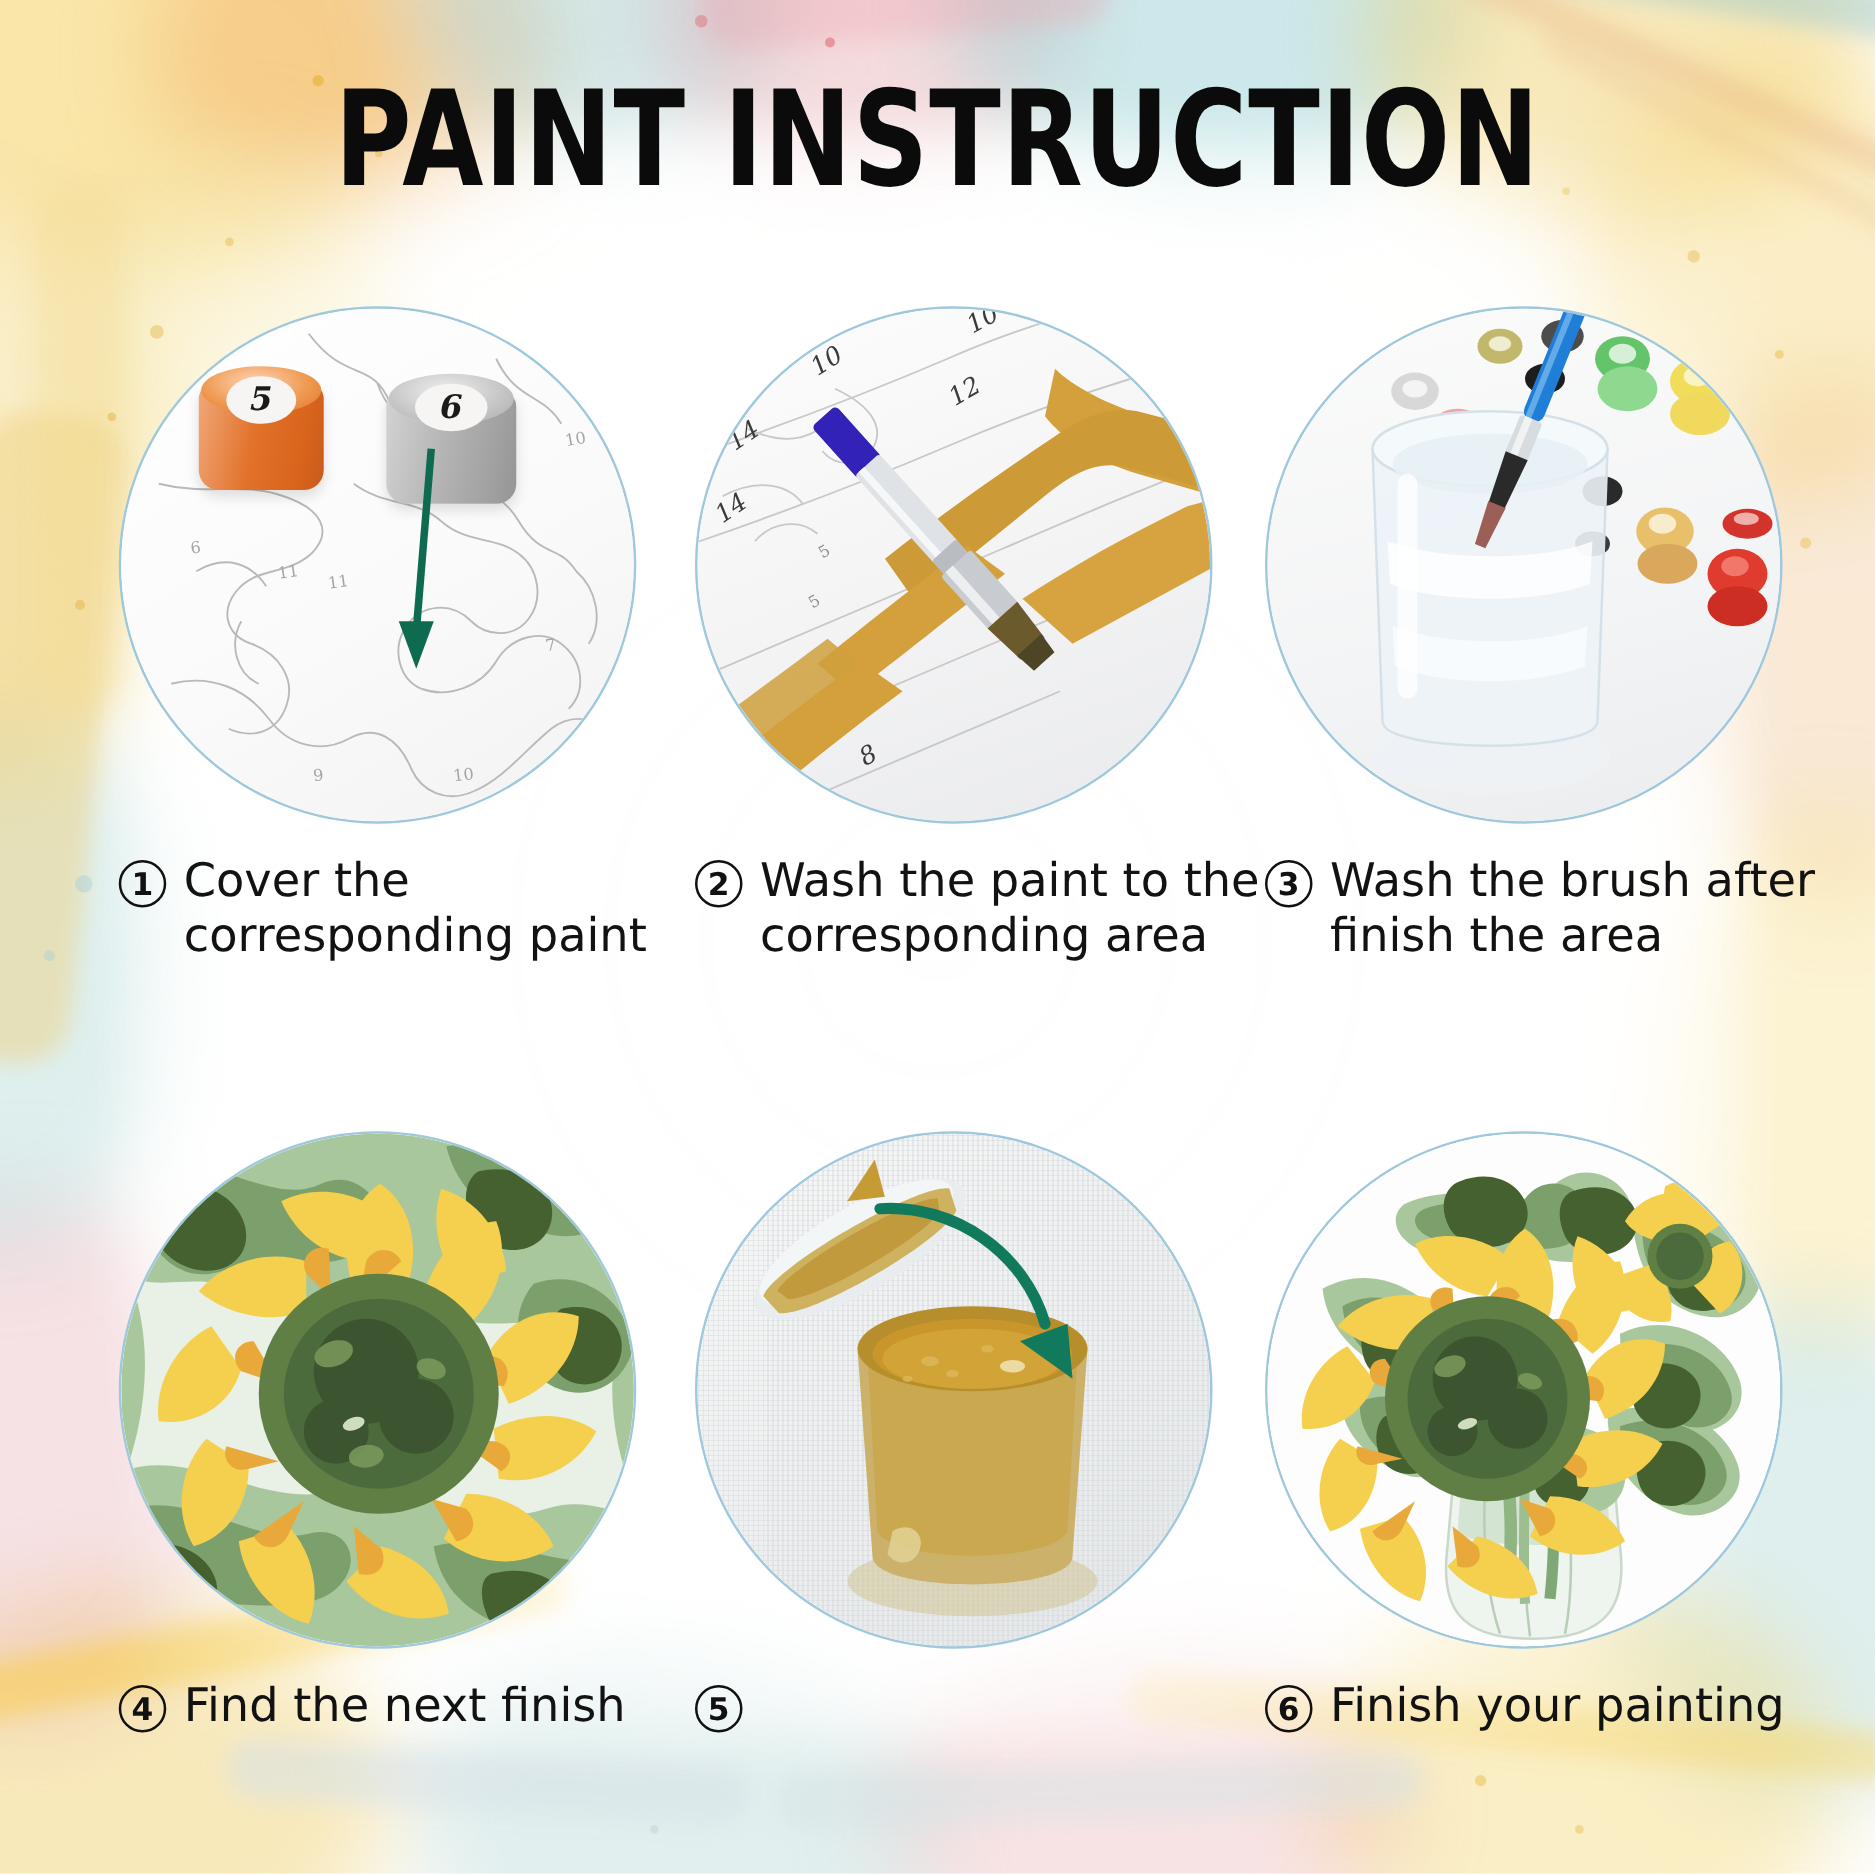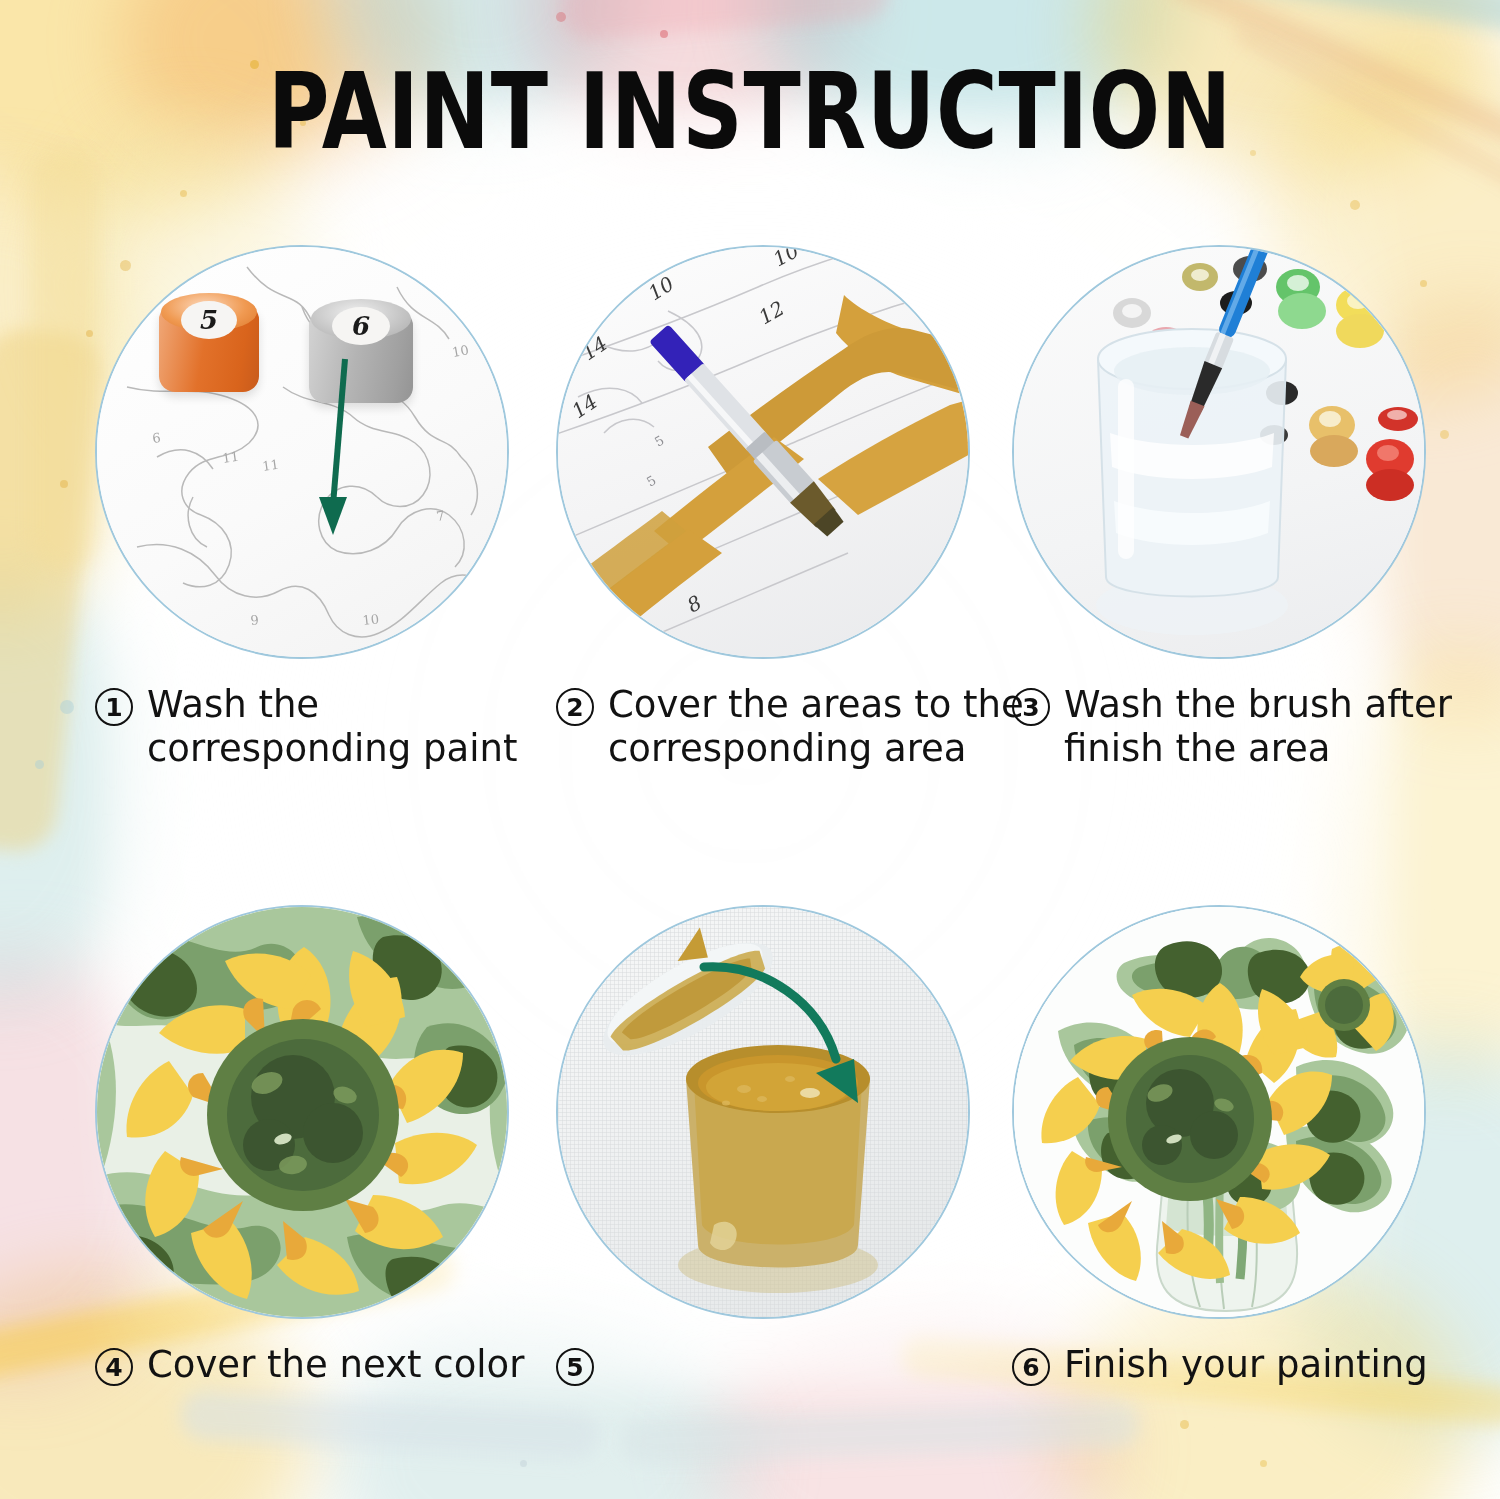--- a/index.html
+++ b/index.html
@@ -198,21 +198,21 @@
           </div>
 
           <svg width="414" height="414" viewBox="0 0 414 414" style="position:absolute;left:0;top:0">
             <line x1="248" y1="112" x2="236" y2="258" stroke="#0f6b4f" stroke-width="6"></line>
             <polygon points="236,288 222,250 250,250" fill="#0f6b4f"></polygon>
           </svg>
         </div>
       </div>
       <div class="cap" style="margin-top:24px;width:470px;">
         <div class="cap-num">1</div>
-        <div class="cap-txt">Wash the corresponding paint</div>
+        <div class="cap-txt">Cover the corresponding paint</div>
       </div>
     </div>
 
     <div class="step" style="left:556px;top:245px;">
       <div class="circle">
         <div class="art">
           <div class="canvasbg" style="background:linear-gradient(160deg,#fdfdfd 0%,#f4f4f5 50%,#e9eaec 100%)"></div>
           <svg width="414" height="414" viewBox="0 0 414 414" style="position:absolute;left:0;top:0">
             <g fill="none" stroke="#c8c8cc" stroke-width="1.5">
               <path d="M-10 120 C60 96,130 70,200 40 C250 18,300 2,360 -12"></path>
@@ -257,21 +257,21 @@
               <rect x="193" y="204" width="32" height="58" rx="3" fill="#c8ccd1"></rect>
               <rect x="198" y="204" width="8" height="58" fill="#eceef0"></rect>
               <path d="M193 260 L225 260 L222 296 L196 296 Z" fill="#6b5a2c"></path>
               <path d="M196 292 L222 292 L220 310 L198 310 Z" fill="#4c4526"></path>
             </g>
           </svg>
         </div>
       </div>
       <div class="cap" style="margin-top:24px;width:470px;">
         <div class="cap-num">2</div>
-        <div class="cap-txt">Cover the areas to the corresponding area</div>
+        <div class="cap-txt">Wash the paint to the corresponding area</div>
       </div>
     </div>
 
     <div class="step" style="left:1012px;top:245px;">
       <div class="circle">
         <div class="art">
           <div class="canvasbg" style="background:linear-gradient(165deg,#fbfbfb 0%,#f3f4f5 60%,#ebecee 100%)"></div>
 
           <svg width="414" height="414" viewBox="0 0 414 414" style="position:absolute;left:0;top:0">
             <ellipse cx="118" cy="66" rx="19" ry="15" fill="#d8d8d8"></ellipse>
@@ -392,21 +392,21 @@
               <ellipse cx="170" cy="176" rx="16" ry="10" transform="rotate(-20 170 176)"></ellipse>
               <ellipse cx="248" cy="188" rx="12" ry="8" transform="rotate(18 248 188)"></ellipse>
               <ellipse cx="196" cy="258" rx="14" ry="9" transform="rotate(-8 196 258)"></ellipse>
             </g>
             <ellipse cx="186" cy="232" rx="9" ry="5" fill="#dfeccd" opacity=".9" transform="rotate(-18 186 232)"></ellipse>
           </svg>
         </div>
       </div>
       <div class="cap" style="margin-top:24px;width:470px;">
         <div class="cap-num">4</div>
-        <div class="cap-txt">Cover the next color</div>
+        <div class="cap-txt">Find the next finish</div>
       </div>
     </div>
 
     <div class="step" style="left:556px;top:905px;">
       <div class="circle">
         <div class="art">
           <div class="canvasbg" style="background:
               repeating-linear-gradient(0deg,rgba(215,218,220,.5) 0 1px,rgba(255,255,255,0) 1px 4px),
               repeating-linear-gradient(90deg,rgba(215,218,220,.5) 0 1px,rgba(255,255,255,0) 1px 4px),
               linear-gradient(150deg,#f7f8f8 0%,#eceeef 60%,#e3e6e7 100%)"></div>

